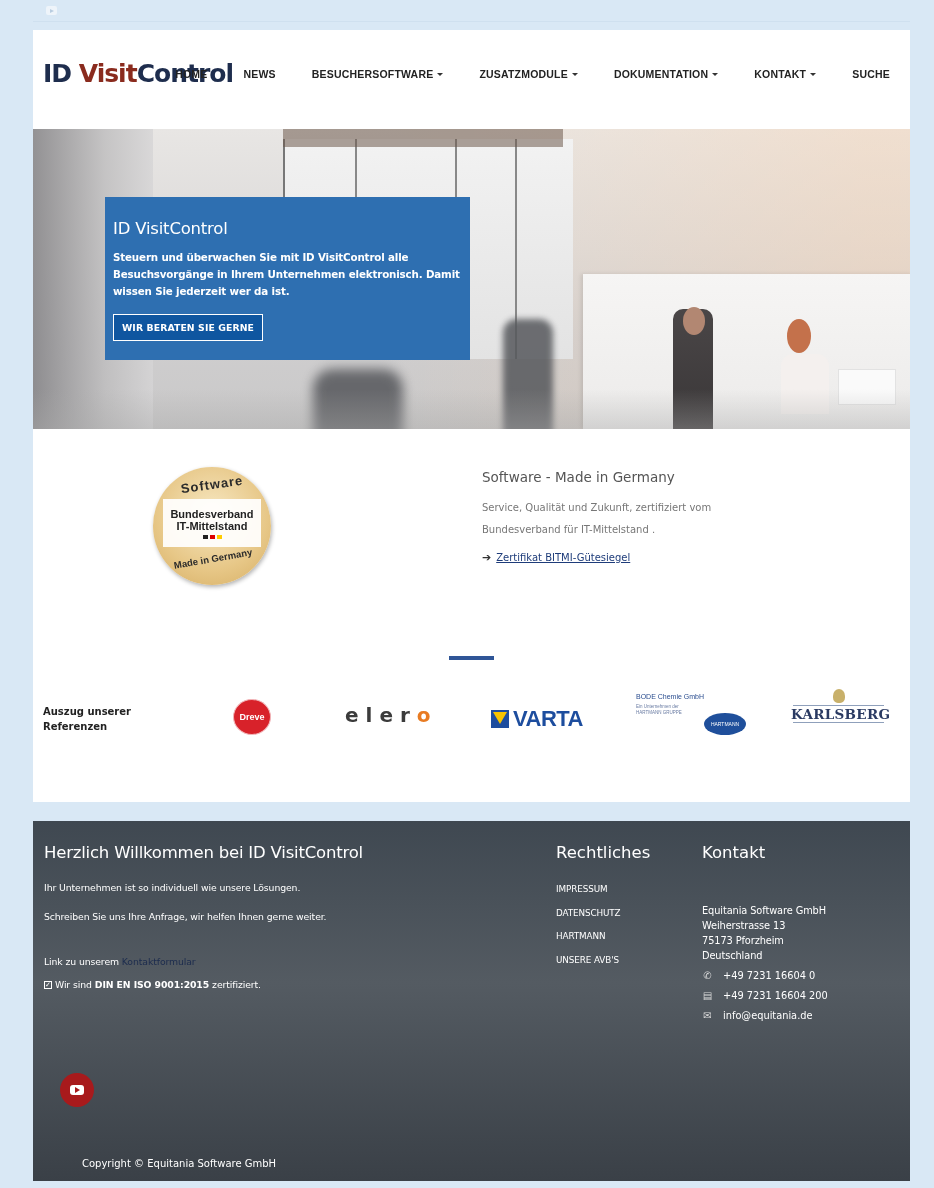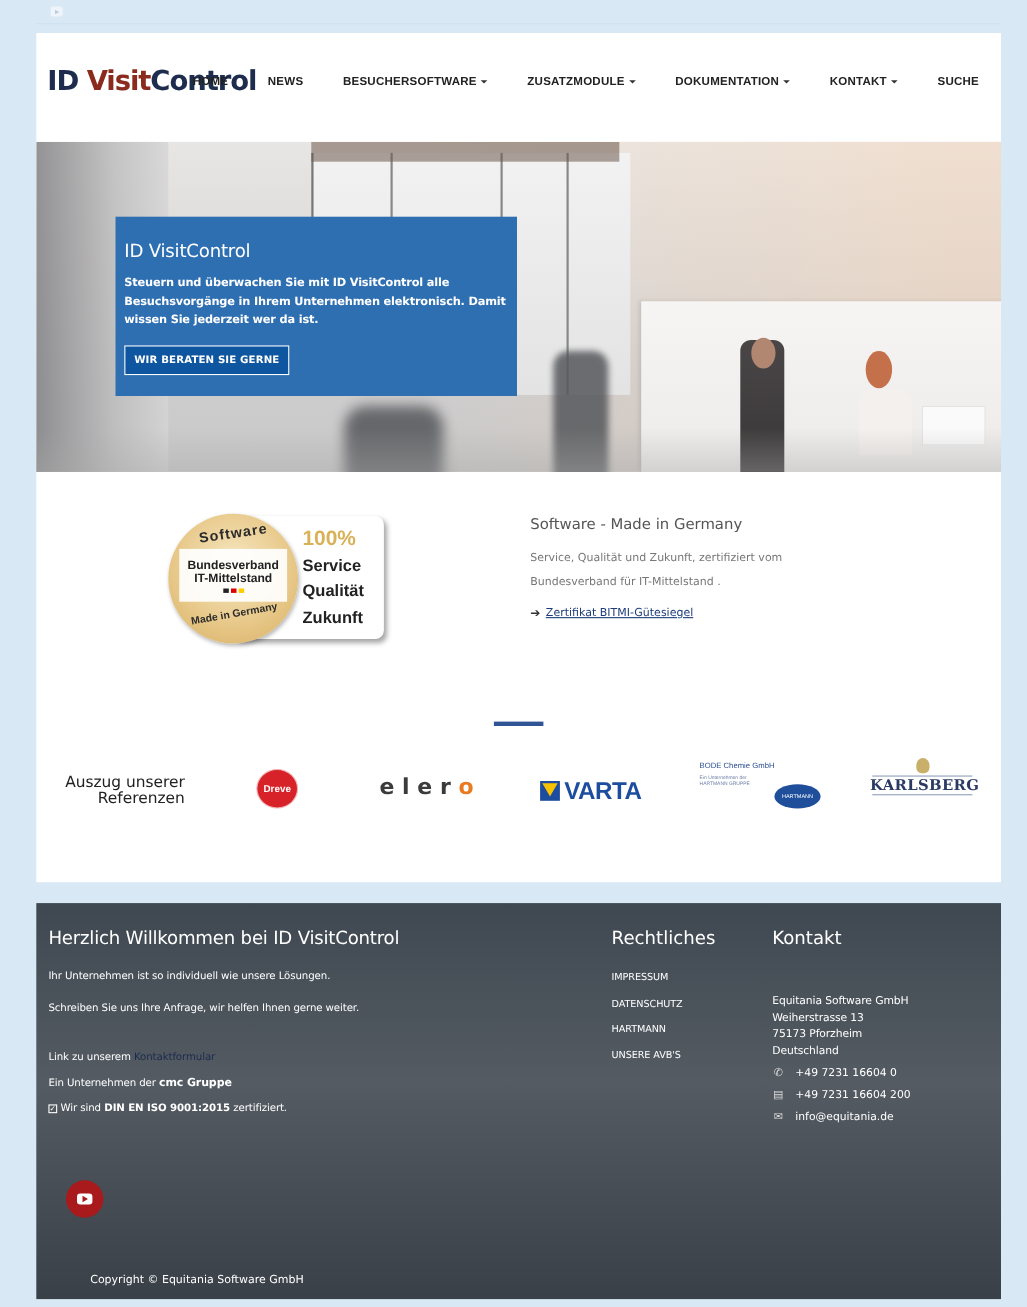--- a/index.html
+++ b/index.html
@@ -55,21 +55,21 @@
   .cert-text { position: absolute; left: 449px; top: 40px; }
   .cert-text h2 { font-family:"DejaVu Sans",sans-serif; font-weight:normal; font-size: 13.5px; color:#555; margin-bottom: 12px; }
   .cert-text p { font-family:"DejaVu Sans",sans-serif; font-size: 10px; color:#777; line-height: 22px; width: 240px; }
   .cert-text .link { margin-top: 10px; font-size: 10px; display:flex; gap:5px; align-items:center; }
   .cert-text .link .arrow { color:#333; font-size: 11px; }
   .cert-text .link a { color:#1e3c7a; text-decoration: underline; cursor:pointer; }
 
   .divider-bar { position:absolute; left: 416px; top: 227px; width: 45px; height: 4px; background:#2f5597; }
 
   .refs { position: relative; height: 143px; }
-  .refs .label { position:absolute; left: 10px; top: 45px; width: 125px; text-align:right; font-family:"DejaVu Sans",sans-serif; font-weight:normal; font-size: 14px; color:#222; line-height: 15px; }
+  .refs .label { position:absolute; left: 10px; top: 45px; width: 125px; text-align:left; font-family:"DejaVu Sans",sans-serif; font-weight:bold; font-size: 10px; color:#222; line-height: 15px; }
   .logo-dreve { position:absolute; left: 200px; top: 40px; width: 38px; height: 36px; border-radius: 50%; background:#d8222a; border: 1.5px solid #f1b5b8; color:#fff; font-family:"Liberation Sans",sans-serif; font-size: 9px; font-weight: bold; display:flex; align-items:center; justify-content:center; }
   .logo-elero { position:absolute; left: 312px; top: 44px; font-family:"DejaVu Sans",sans-serif; font-size: 20px; font-weight:bold; color:#3b3b3b; letter-spacing: 7px; }
   .logo-elero .o { color:#e87b22; }
   .logo-varta { position:absolute; left: 458px; top: 47px; display:flex; align-items:center; gap:4px; }
   .logo-varta .v { width: 18px; height: 18px; background:#1d4d9e; position: relative; }
   .logo-varta .v::after { content:""; position:absolute; left: 2px; top: 2px; border-left: 7px solid transparent; border-right: 7px solid transparent; border-top: 12px solid #f7c300; }
   .logo-varta .t { font-family:"Liberation Sans",sans-serif; font-weight: bold; font-size: 22px; color:#1d4d9e; letter-spacing: -0.5px; }
   .logo-bode { position:absolute; left: 603px; top: 34px; width: 110px; height: 50px; }
   .logo-bode .b1 { font-family:"Liberation Sans",sans-serif; font-size: 7px; color:#2a4d8f; }
   .logo-bode .b2 { font-family:"Liberation Sans",sans-serif; font-size: 4.5px; color:#6a7ca3; margin-top: 4px; line-height: 6px; }
@@ -165,26 +165,20 @@
 
     <div class="hero-box">
       <h1>ID VisitControl</h1>
       <p>Steuern und überwachen Sie mit ID VisitControl alle Besuchsvorgänge in Ihrem Unternehmen elektronisch. Damit wissen Sie jederzeit wer da ist.</p>
       <span class="cta">WIR BERATEN SIE GERNE</span>
     </div>
   </section>
 
   <section class="cert">
     <div class="badge">
-      <div class="card">
-        <div class="pct">100%</div>
-        <div class="w" style="top:37px">Service</div>
-        <div class="w" style="top:60px">Qualität</div>
-        <div class="w" style="top:84px">Zukunft</div>
-      </div>
       <div class="seal">
         <div class="arc-top">Software</div>
         <div class="inner">
           <span>Bundesverband</span>
           <span>IT-Mittelstand</span>
           <div class="flag">
               <span style="background:#222"></span>
               <span style="background:#d00"></span>
               <span style="background:#fc0"></span>
             </div>
@@ -225,21 +219,20 @@
   </section>
 </div>
 
 <footer>
   <div class="f-col1">
     <h3>Herzlich Willkommen bei ID VisitControl</h3>
     <p>Ihr Unternehmen ist so individuell wie unsere Lösungen.</p>
     <p>Schreiben Sie uns Ihre Anfrage, wir helfen Ihnen gerne weiter.</p>
     <div class="spacer"></div>
     <p class="p2"><span>Link zu unserem </span><a>Kontaktformular</a></p>
-    <p class="p2"><span>Ein Unternehmen der </span><span class="cmc">cmc Gruppe</span></p>
     <p class="iso">
         <span class="check">✓</span>
         <span>Wir sind </span>
         <b>DIN EN ISO 9001:2015</b>
         <span> zertifiziert.</span>
       </p>
   </div>
   <div class="yt">
       <span class="rect"></span>
     </div>

